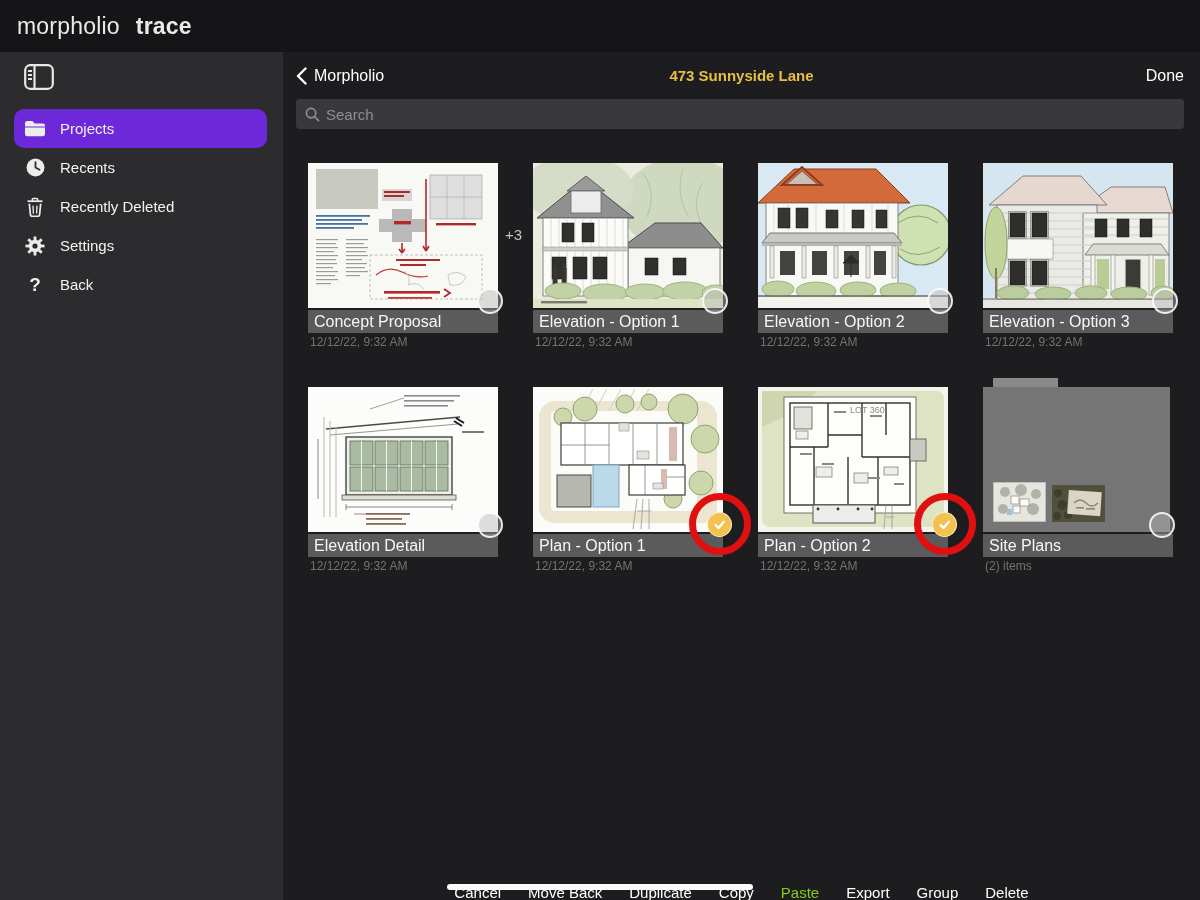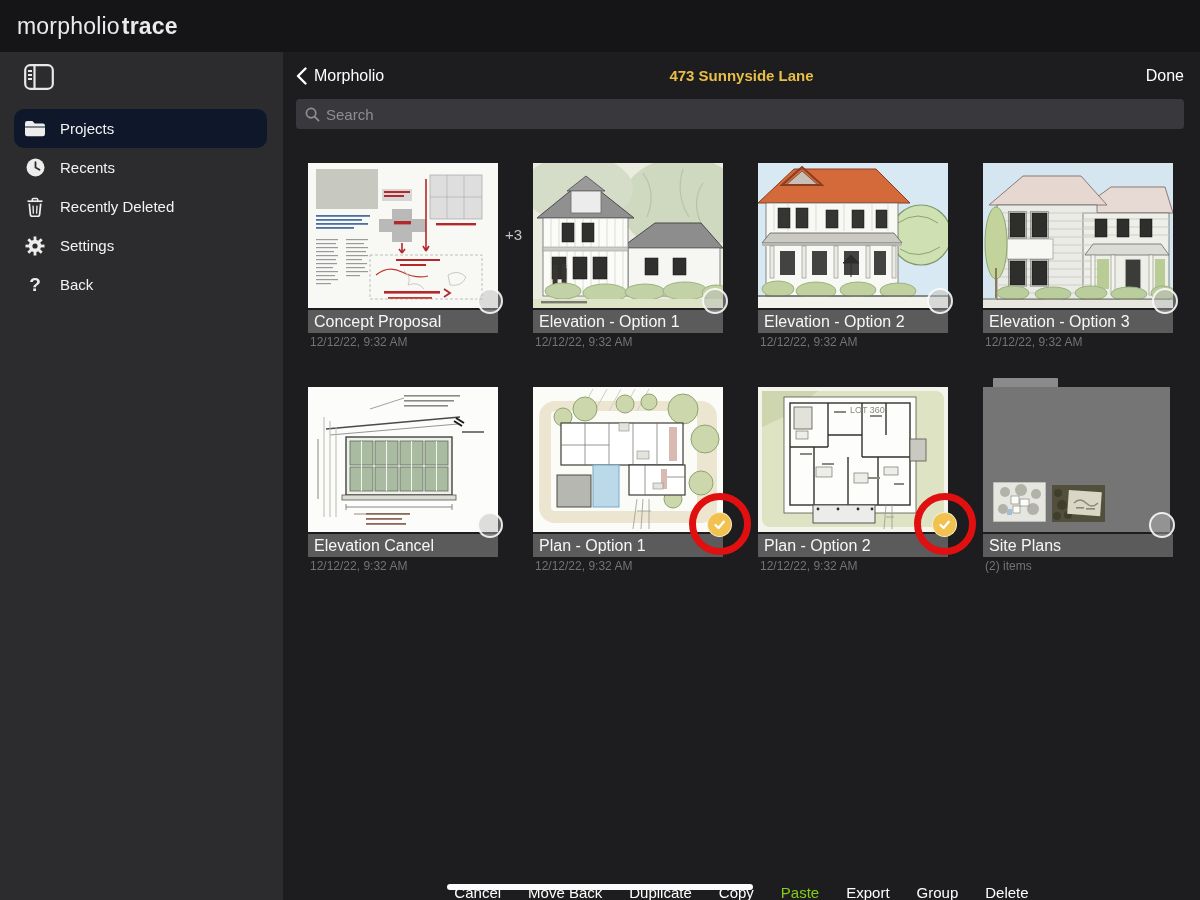--- a/index.html
+++ b/index.html
@@ -10,35 +10,35 @@
   }
 
   
   .topbar {
     position:absolute; top:0; left:0; right:0; height:52px;
     background:#151517; display:flex; align-items:center; padding-left:17px;
     z-index:5;
   }
   .logo { font-size:23px; color:#eaeaea; letter-spacing:.2px; }
   .logo .lt { font-weight:300; }
-  .logo .hv { font-weight:700; margin-left:2px; }
+  .logo .hv { font-weight:700; margin-left:16px; }
 
   
   .sidebar {
     position:absolute; top:52px; left:0; width:283px; bottom:0;
     background:#2c2c2e;
   }
   .side-toggle { padding:12px 0 8px 24px; }
   .side-menu { list-style:none; margin-top:2px; }
   .side-item {
     display:flex; align-items:center; gap:14px;
     height:39px; margin:0 16px 0 14px; padding-left:10px;
     border-radius:10px; cursor:default;
   }
-  .side-item.active { background:#0f172a;margin-top:7px; }
+  .side-item.active { background:#6d28d9;margin-top:7px; }
   .side-item .ic { width:22px; display:flex; justify-content:center; align-items:center; }
   .side-item .lbl { font-size:15px; color:#f2f2f2; font-weight:400; }
   .help-glyph { font-size:19px; font-weight:600; color:#ededed; }
 
   
   .main {
     position:absolute; top:52px; left:283px; right:0; bottom:0;
     background:#1d1d1f;
   }
   .nav-row {
@@ -519,21 +519,21 @@
           <line x1="144" y1="117" x2="144" y2="123" stroke="#6a6a6a" stroke-width="0.8"></line>
           <g fill="#8a6a58">
               <rect x="58" y="126" width="44" height="1.8"></rect>
               <rect x="58" y="131" width="36" height="1.8"></rect>
               <rect x="58" y="136" width="40" height="1.8"></rect>
             </g>
           <line x1="46" y1="127" x2="58" y2="127" stroke="#8a6a58" stroke-width="0.8"></line>
         </svg>
         <div class="sel-circle"></div>
       </div>
-      <div class="label-bar">Elevation Cancel</div>
+      <div class="label-bar">Elevation Detail</div>
       <div class="meta-line">12/12/22, 9:32 AM</div>
     </div>
 
     <div class="card">
       <div class="thumb">
         <svg width="190" height="145" viewBox="0 0 190 145">
           <rect width="190" height="145" fill="#fbfbf7"></rect>
           <rect x="6" y="14" width="178" height="122" rx="16" fill="#ece5d0"></rect>
           <rect x="18" y="24" width="146" height="100" rx="4" fill="#fbfbf8"></rect>
           <g stroke="#d0d0ca" stroke-width="1">

